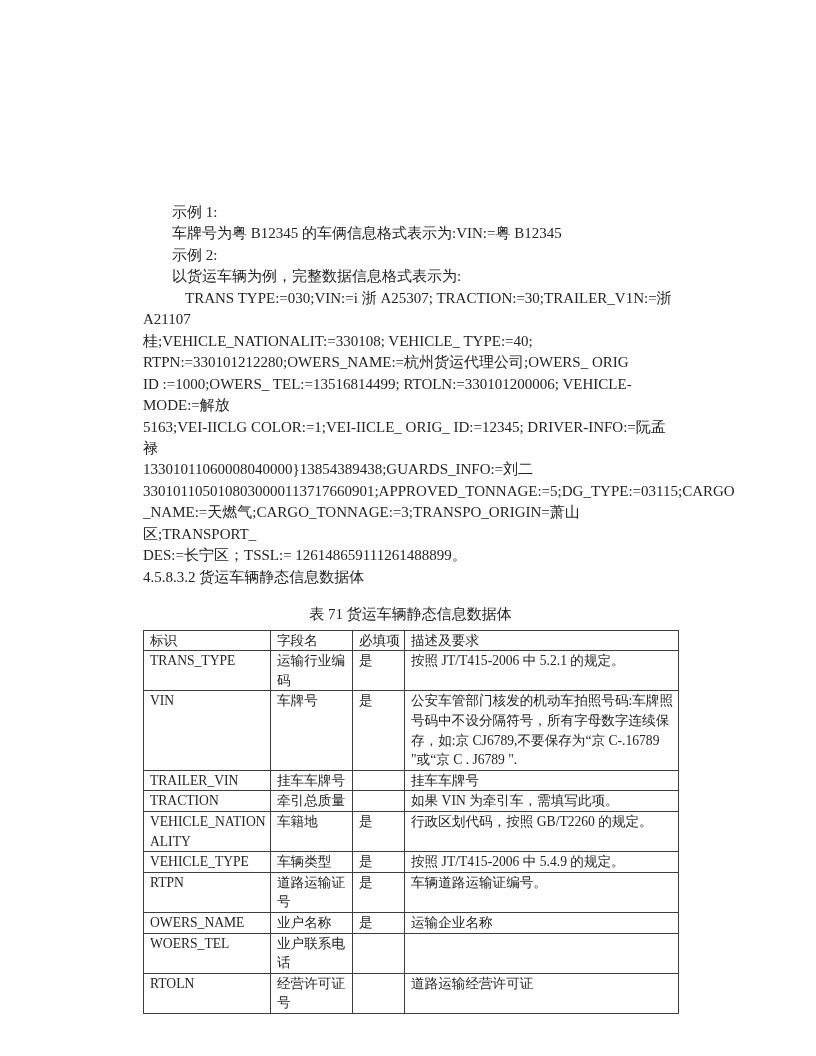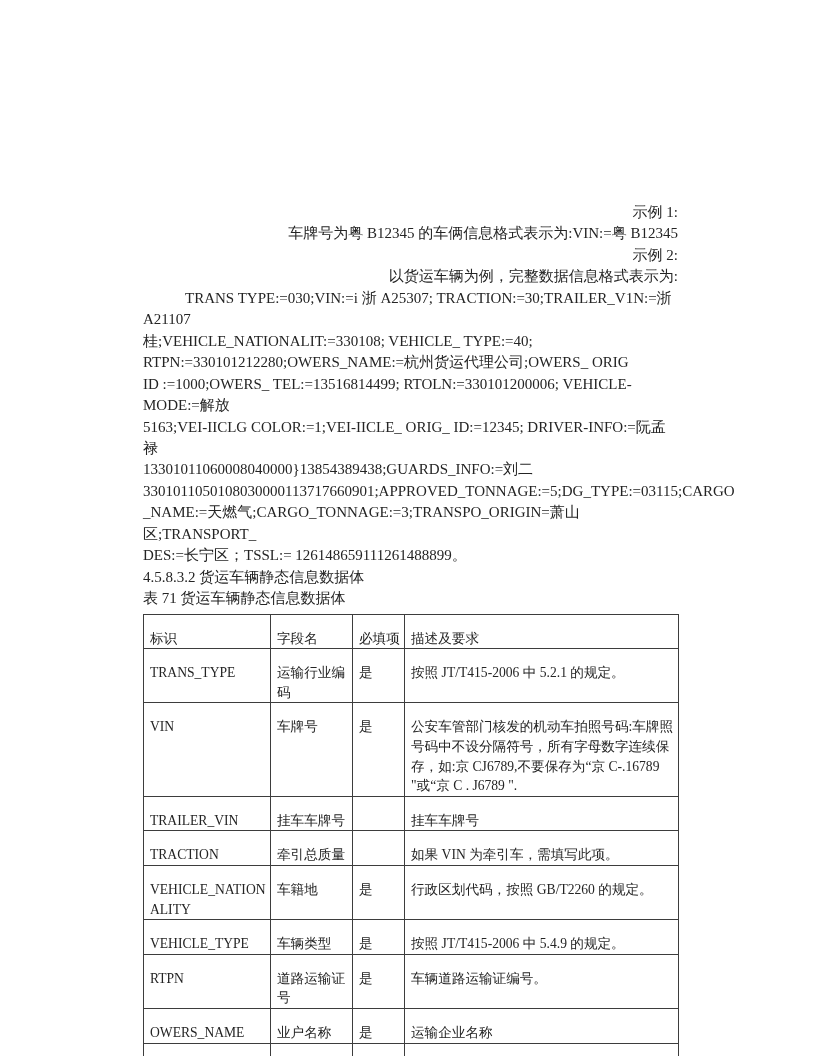--- a/index.html
+++ b/index.html
@@ -15,34 +15,34 @@
   }
   .content {
     position: absolute;
     left: 143px; top: 202px;
     width: 535px;
     font-size: 15px;
     line-height: 21.45px;
   }
   .line { white-space: pre-wrap; }
   .center { text-align: center; }
-  .ind { padding-left: 29px; text-align: right; }
+  .ind { padding-left: 29px; }
   .pline { white-space: pre-wrap; }
   .pline.ti { text-indent: 42px; }
-  .caption { text-align: left; }
+  .caption { text-align: center; margin-top: 16px; }
   table.spec {
     border-collapse: collapse;
     width: 535px;
     margin-top: 4px;
     font-size: 13.6px;
     table-layout: fixed;
   }
   table.spec th, table.spec td {
     border: 1px solid #3d3d3d;
-    padding: 14px 4px 0px 6px;
+    padding: 0px 4px 0px 6px;
     line-height: 19.6px;
     vertical-align: top;
     text-align: left;
     font-weight: normal;
     overflow: hidden;
   }
 </style>
 </head>
 <body>
 

